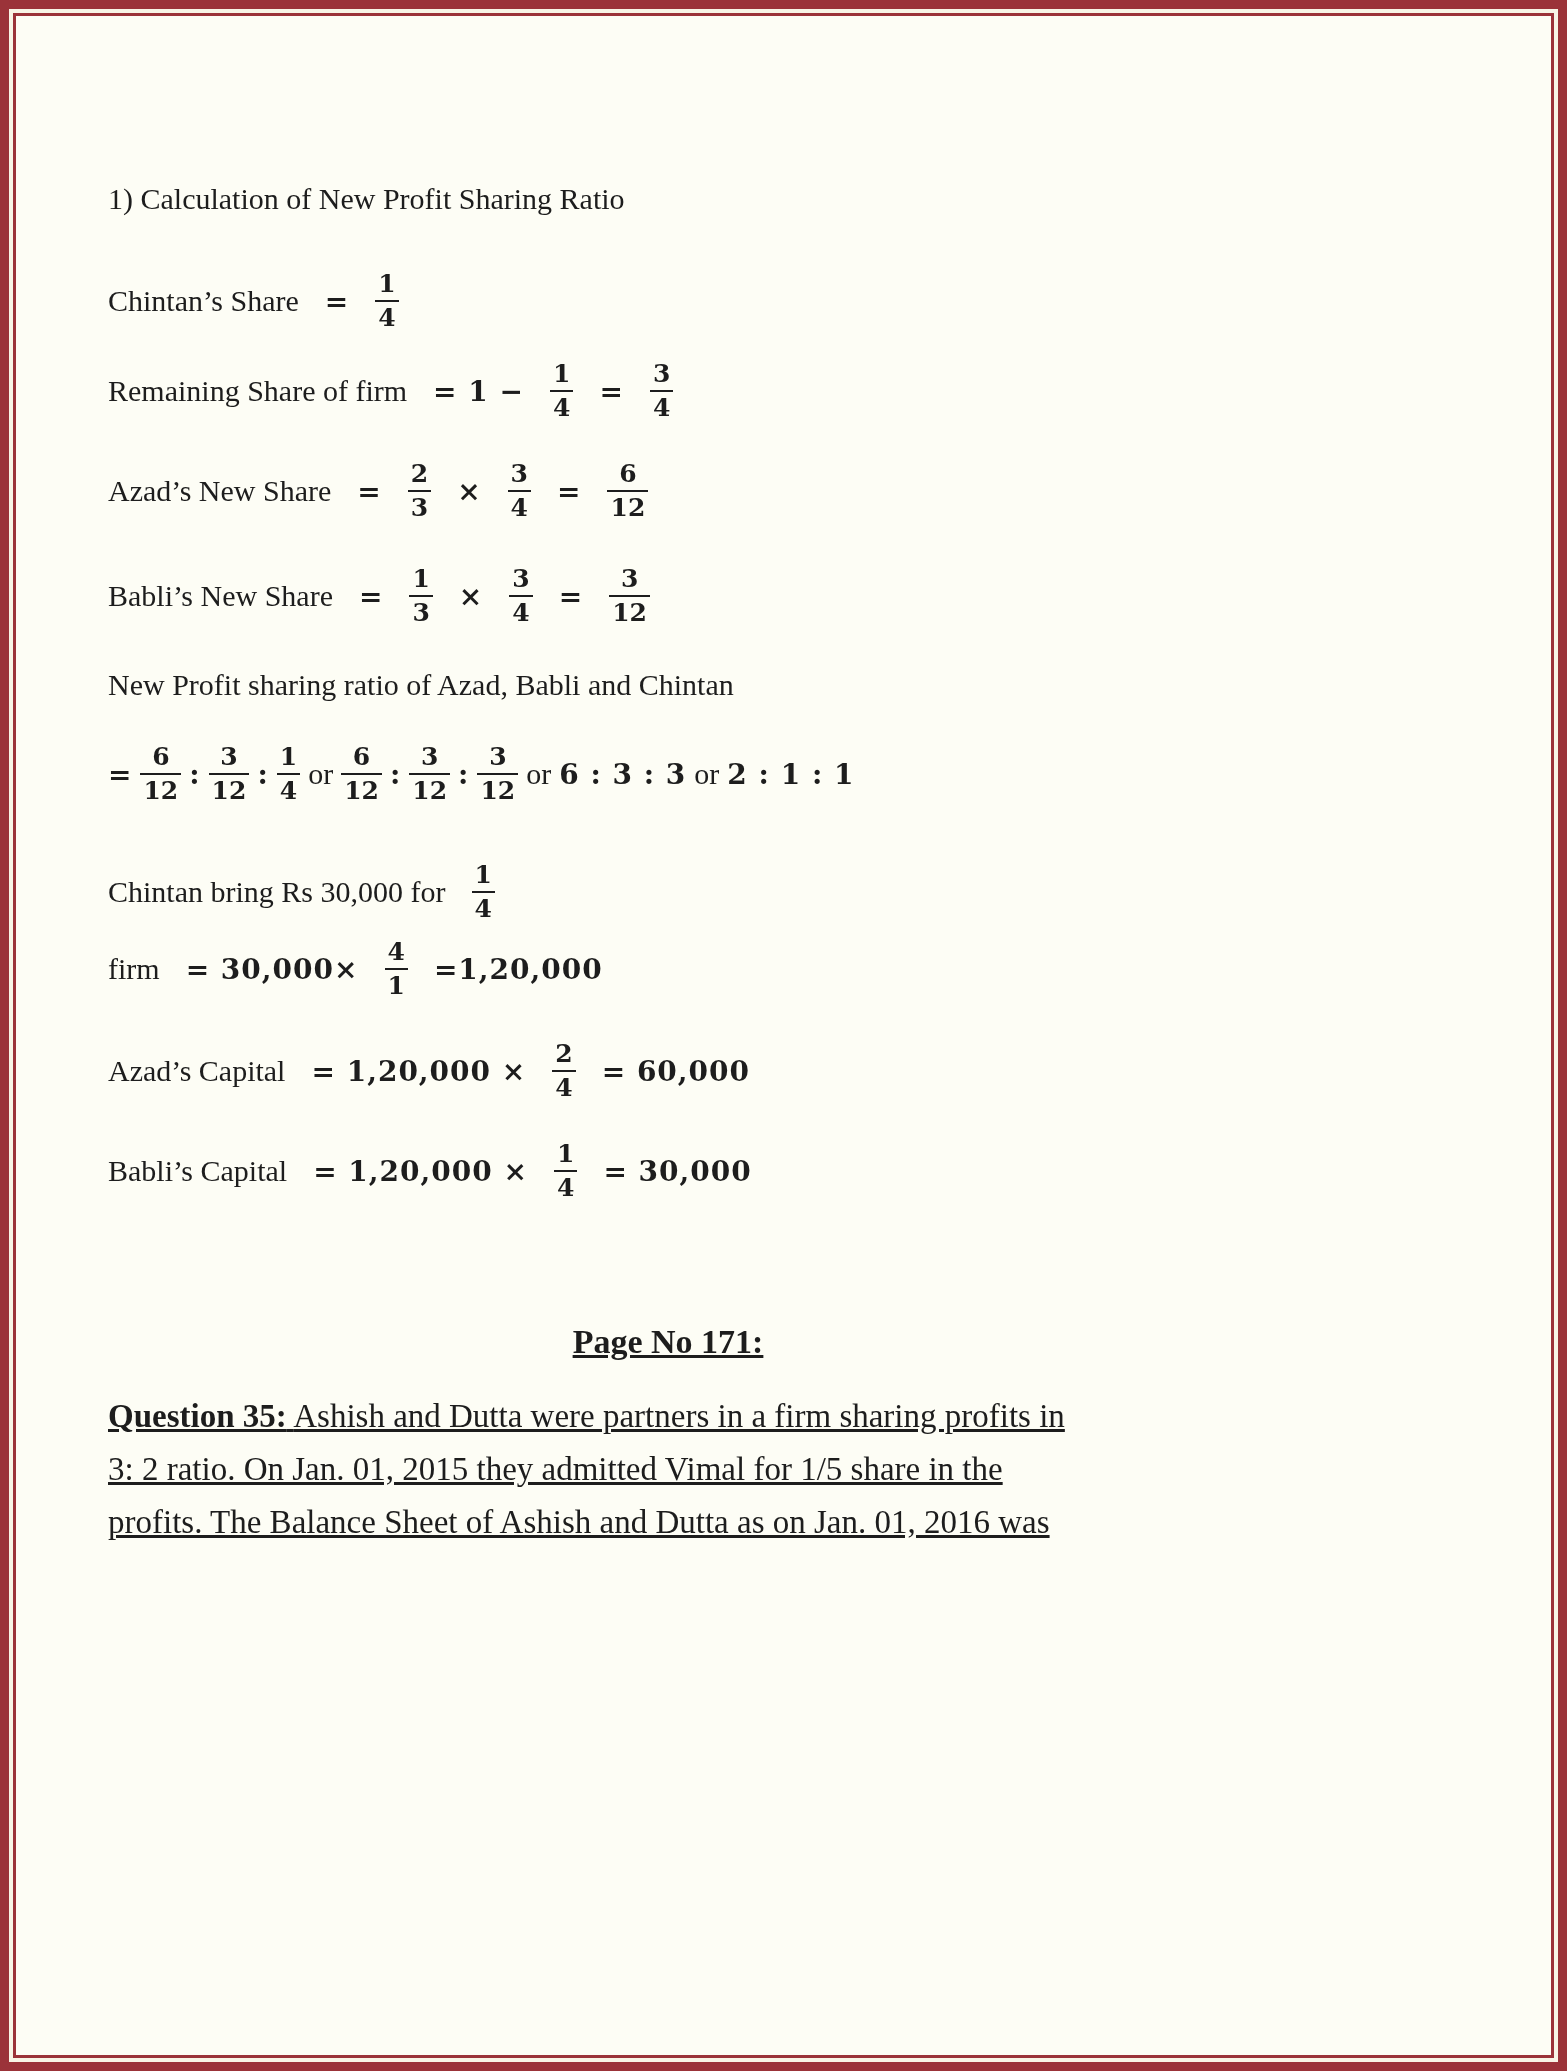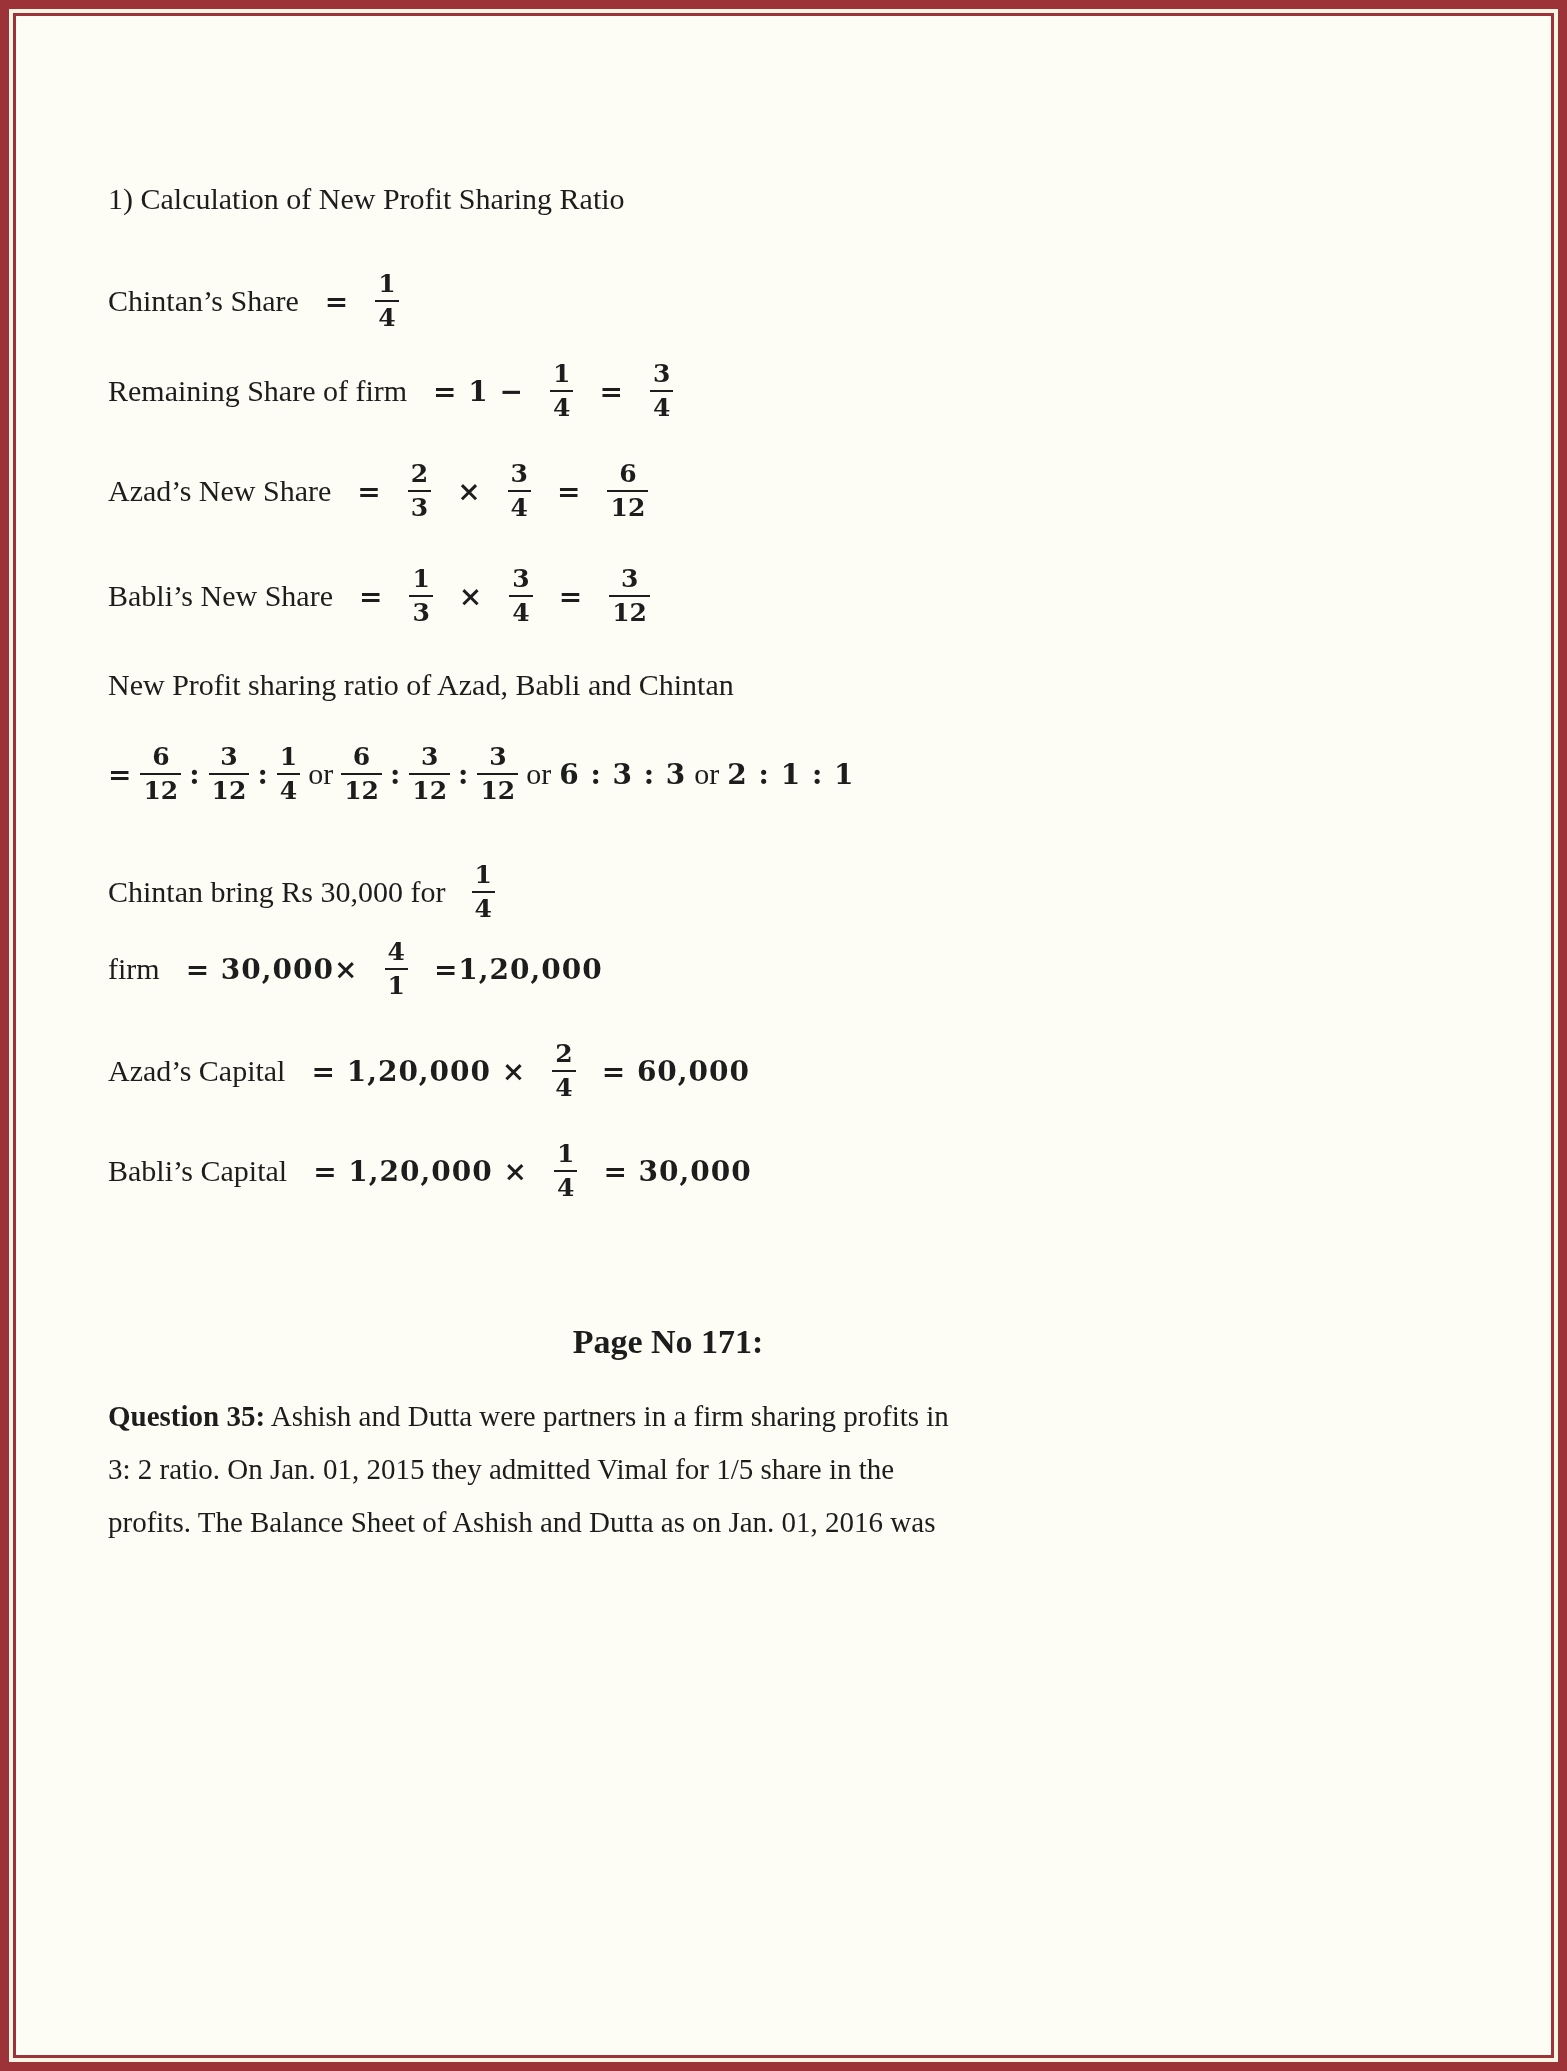--- a/index.html
+++ b/index.html
@@ -33,26 +33,26 @@
     font-family:"DejaVu Serif", serif;
     font-weight:600; font-size:28px; letter-spacing:1px;
   }
   .frac{
     display:inline-flex; flex-direction:column; align-items:center;
     font-family:"DejaVu Serif", serif; font-weight:600;
     font-size:25px; line-height:1.04;
   }
   .frac .num{padding:0 3px 3px;}
   .frac .den{border-top:2.5px solid #1d1d1d; padding:3px 3px 0;}
-  .measure{width:1120px;}
+  .measure{width:1120px;text-decoration:underline;}
   .page-no{
     text-align:center; font-weight:bold; font-size:34px; line-height:46px;
   }
   .question{
-    font-size:29px; line-height:53px;
+    font-size:33px; line-height:53px;
   }
   .question .qlabel{font-weight:bold;}
   .qline{display:block;}
 </style>
 </head>
 <body>
 
 <div class="border-band"></div>
 <div class="page">
   <div class="content">

